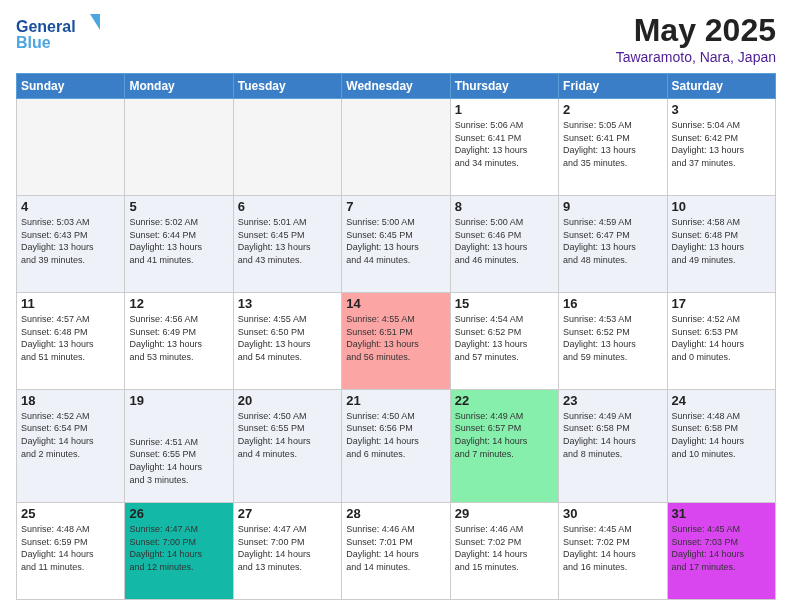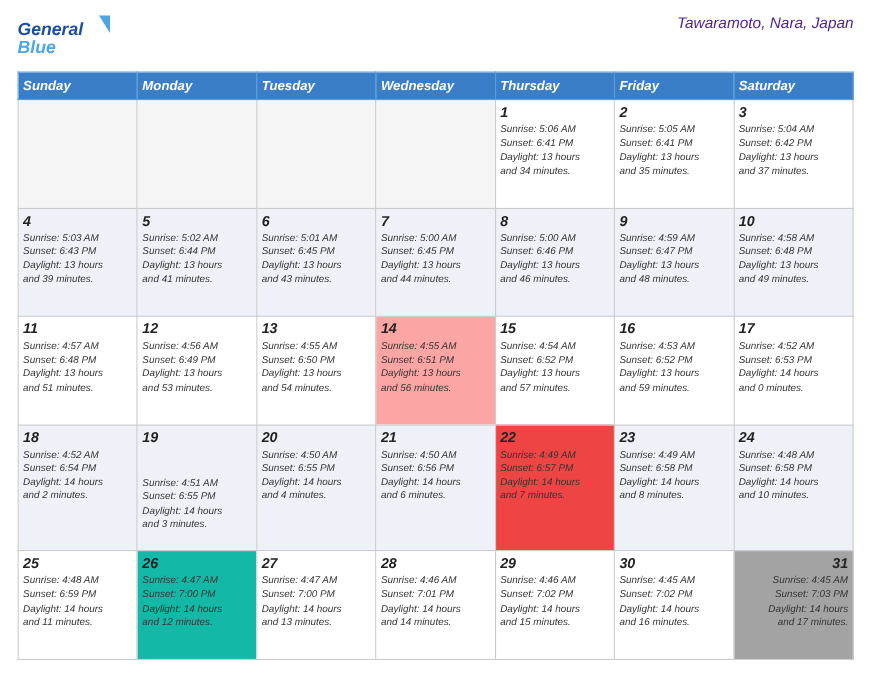--- a/index.html
+++ b/index.html
@@ -9,21 +9,20 @@
       width: 792px;
       height: 612px;
       overflow: hidden;
     }
     .page {
       width: 792px;
       height: 612px;
       padding: 12px 16px;
       display: flex;
       flex-direction: column;
-      font-style: italic;
     }
     .header {
       display: flex;
       justify-content: space-between;
       align-items: flex-start;
       margin-bottom: 8px;
     }
     .logo-container {
       position: relative;
       display: inline-block;
@@ -93,20 +92,21 @@
 <div class="page">
   <div class="header">
     <div class="logo-container">
       <svg width="100" height="40" viewBox="0 0 100 40">
         <text x="0" y="20" font-family="Arial" font-weight="bold" font-size="16" fill="#1a4fa0">General</text>
         <text x="0" y="36" font-family="Arial" font-weight="bold" font-size="16" fill="#4da6e0">Blue</text>
         <polygon points="74,2 84,2 84,18" fill="#4da6e0"></polygon>
       </svg>
     </div>
     <div class="title-block">
+      <div class="title-month">May 2025</div>
       <div class="title-location">Tawaramoto, Nara, Japan</div>
     </div>
   </div>
 
   <table class="calendar">
     <thead>
       <tr>
         <th>Sunday</th>
         <th>Monday</th>
         <th>Tuesday</th>
@@ -268,21 +268,21 @@
 Daylight: 14 hours
 and 4 minutes.</div>
           </td>
           <td style="background: rgb(238, 242, 248);">
             <span class="day-number">21</span>
             <div class="day-info" style="white-space: pre-line;">Sunrise: 4:50 AM
 Sunset: 6:56 PM
 Daylight: 14 hours
 and 6 minutes.</div>
           </td>
-          <td style="background: #ef4444; margin-top: 32px;">
+          <td style="background: #86efac; margin-top: 32px;">
             <span class="day-number">22</span>
             <div class="day-info" style="white-space: pre-line;">Sunrise: 4:49 AM
 Sunset: 6:57 PM
 Daylight: 14 hours
 and 7 minutes.</div>
           </td>
           <td style="background: rgb(238, 242, 248);">
             <span class="day-number">23</span>
             <div class="day-info" style="white-space: pre-line;">Sunrise: 4:49 AM
 Sunset: 6:58 PM
@@ -333,21 +333,21 @@
 Daylight: 14 hours
 and 15 minutes.</div>
           </td>
           <td style="background: rgb(255, 255, 255);">
             <span class="day-number">30</span>
             <div class="day-info" style="white-space: pre-line;">Sunrise: 4:45 AM
 Sunset: 7:02 PM
 Daylight: 14 hours
 and 16 minutes.</div>
           </td>
-          <td style="background: #a3a3a3; text-align: right;">
+          <td style="background: #d946ef;">
             <span class="day-number">31</span>
             <div class="day-info" style="white-space: pre-line;">Sunrise: 4:45 AM
 Sunset: 7:03 PM
 Daylight: 14 hours
 and 17 minutes.</div>
           </td>
         </tr>
       </tbody>
   </table>
 </div>

